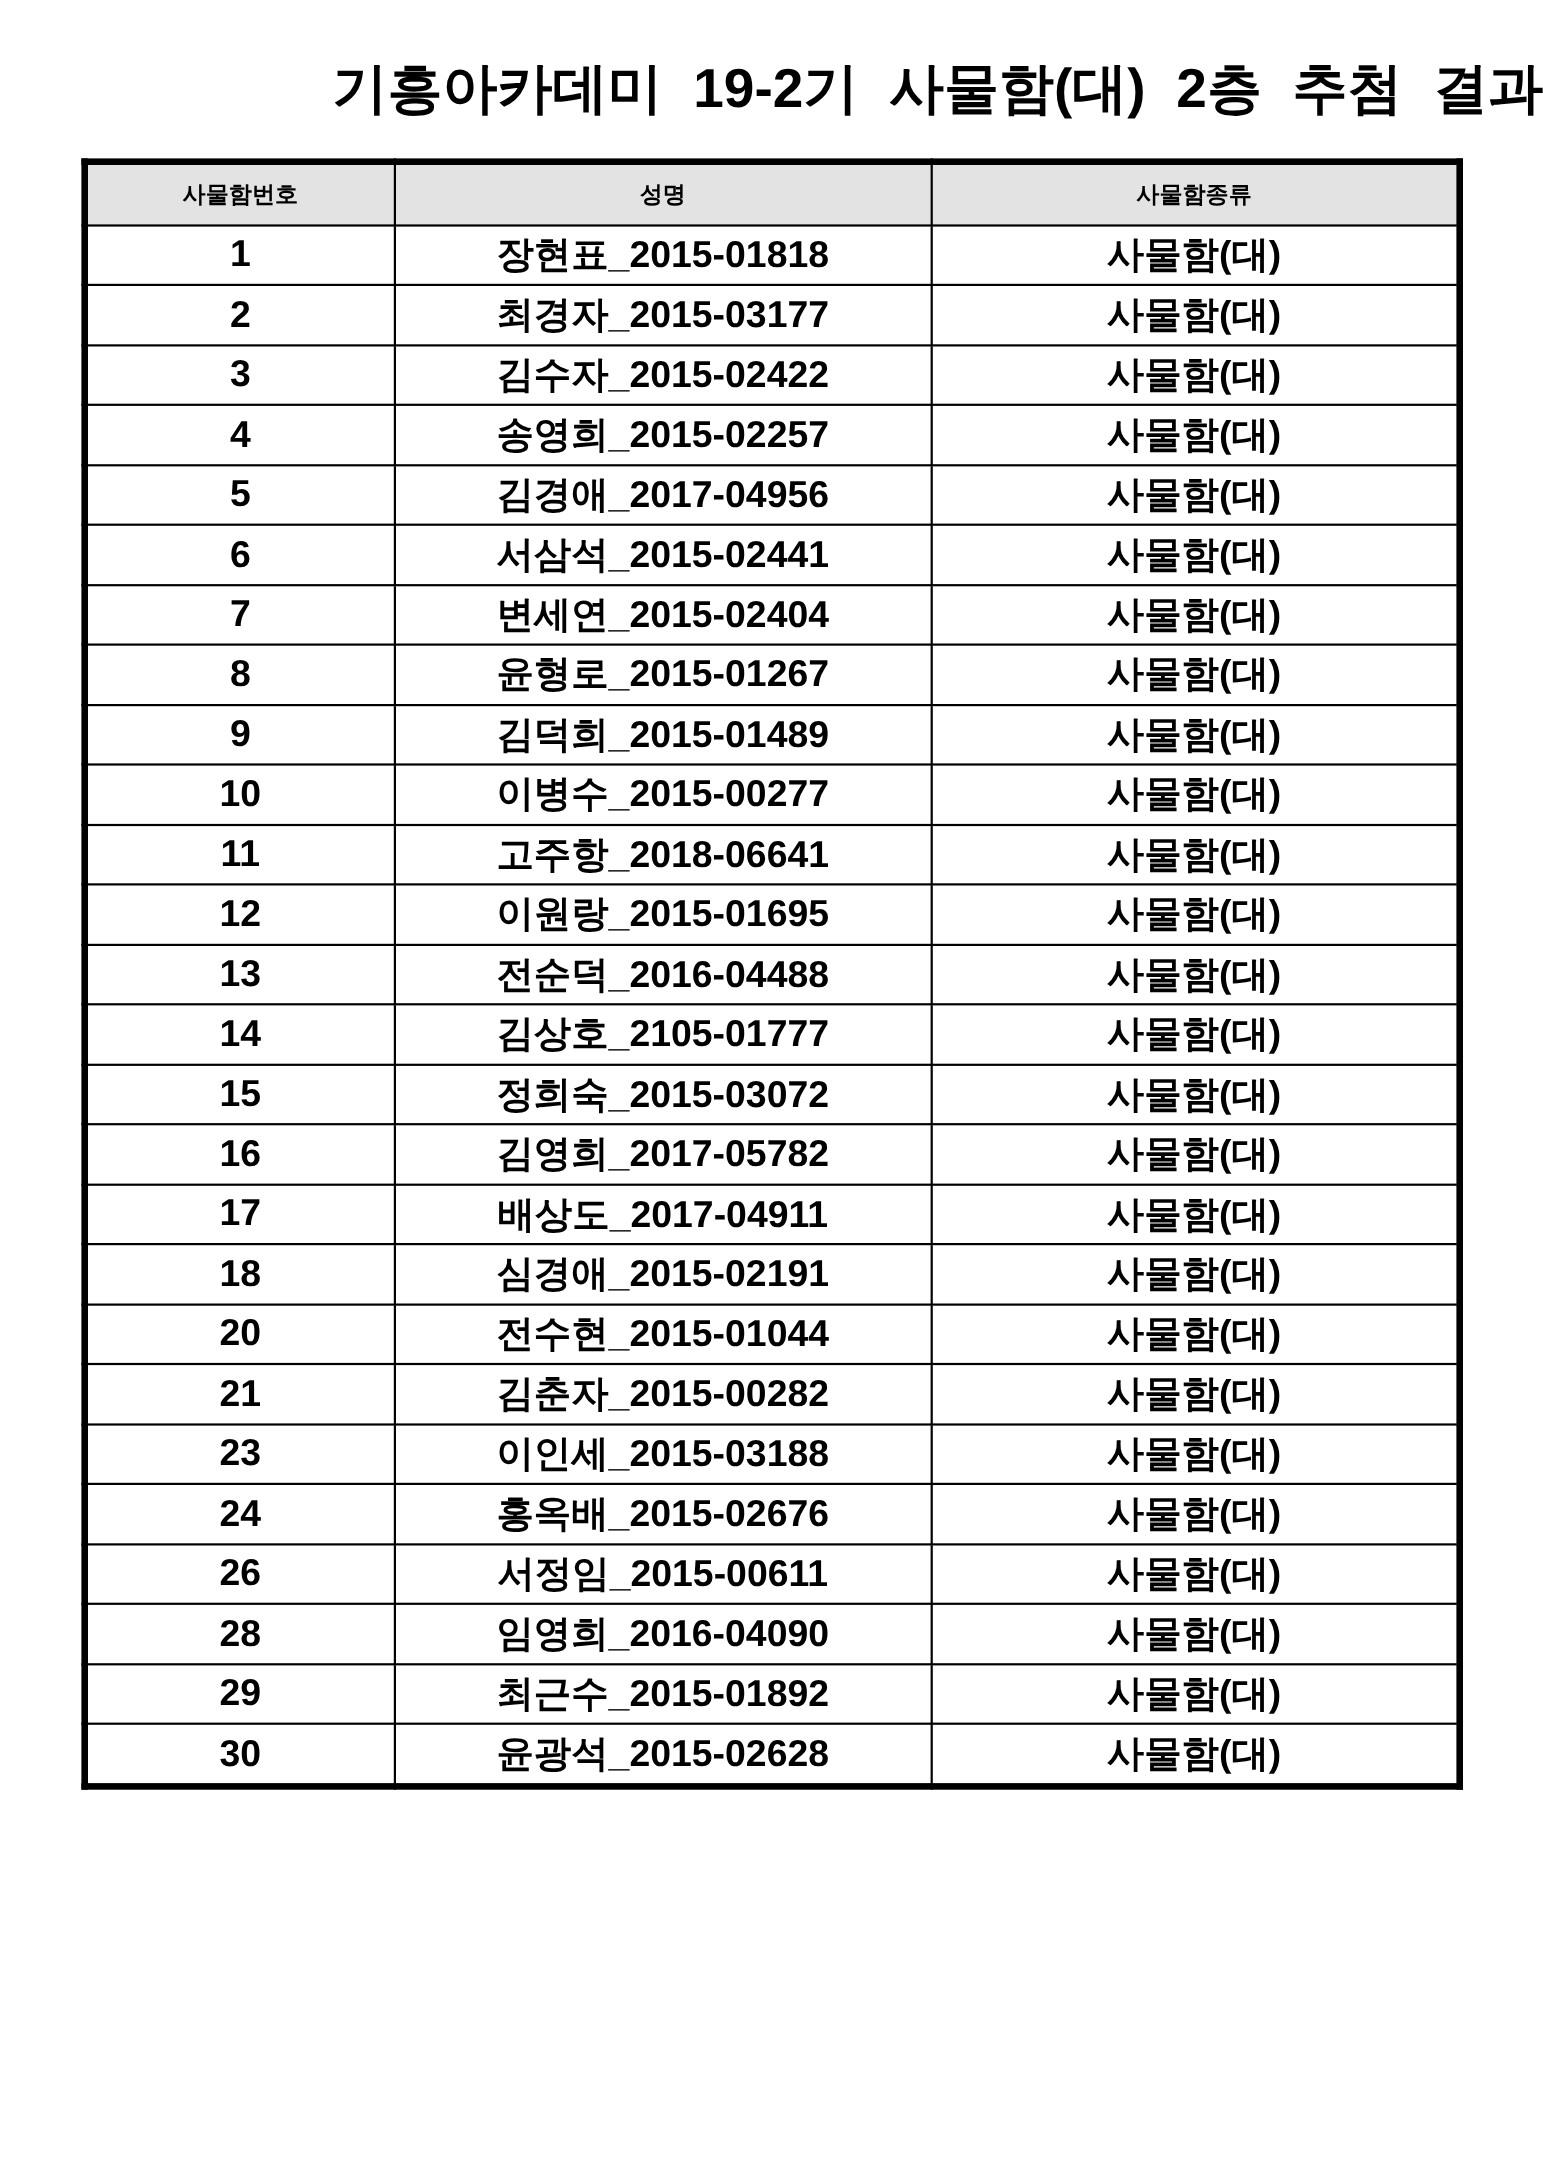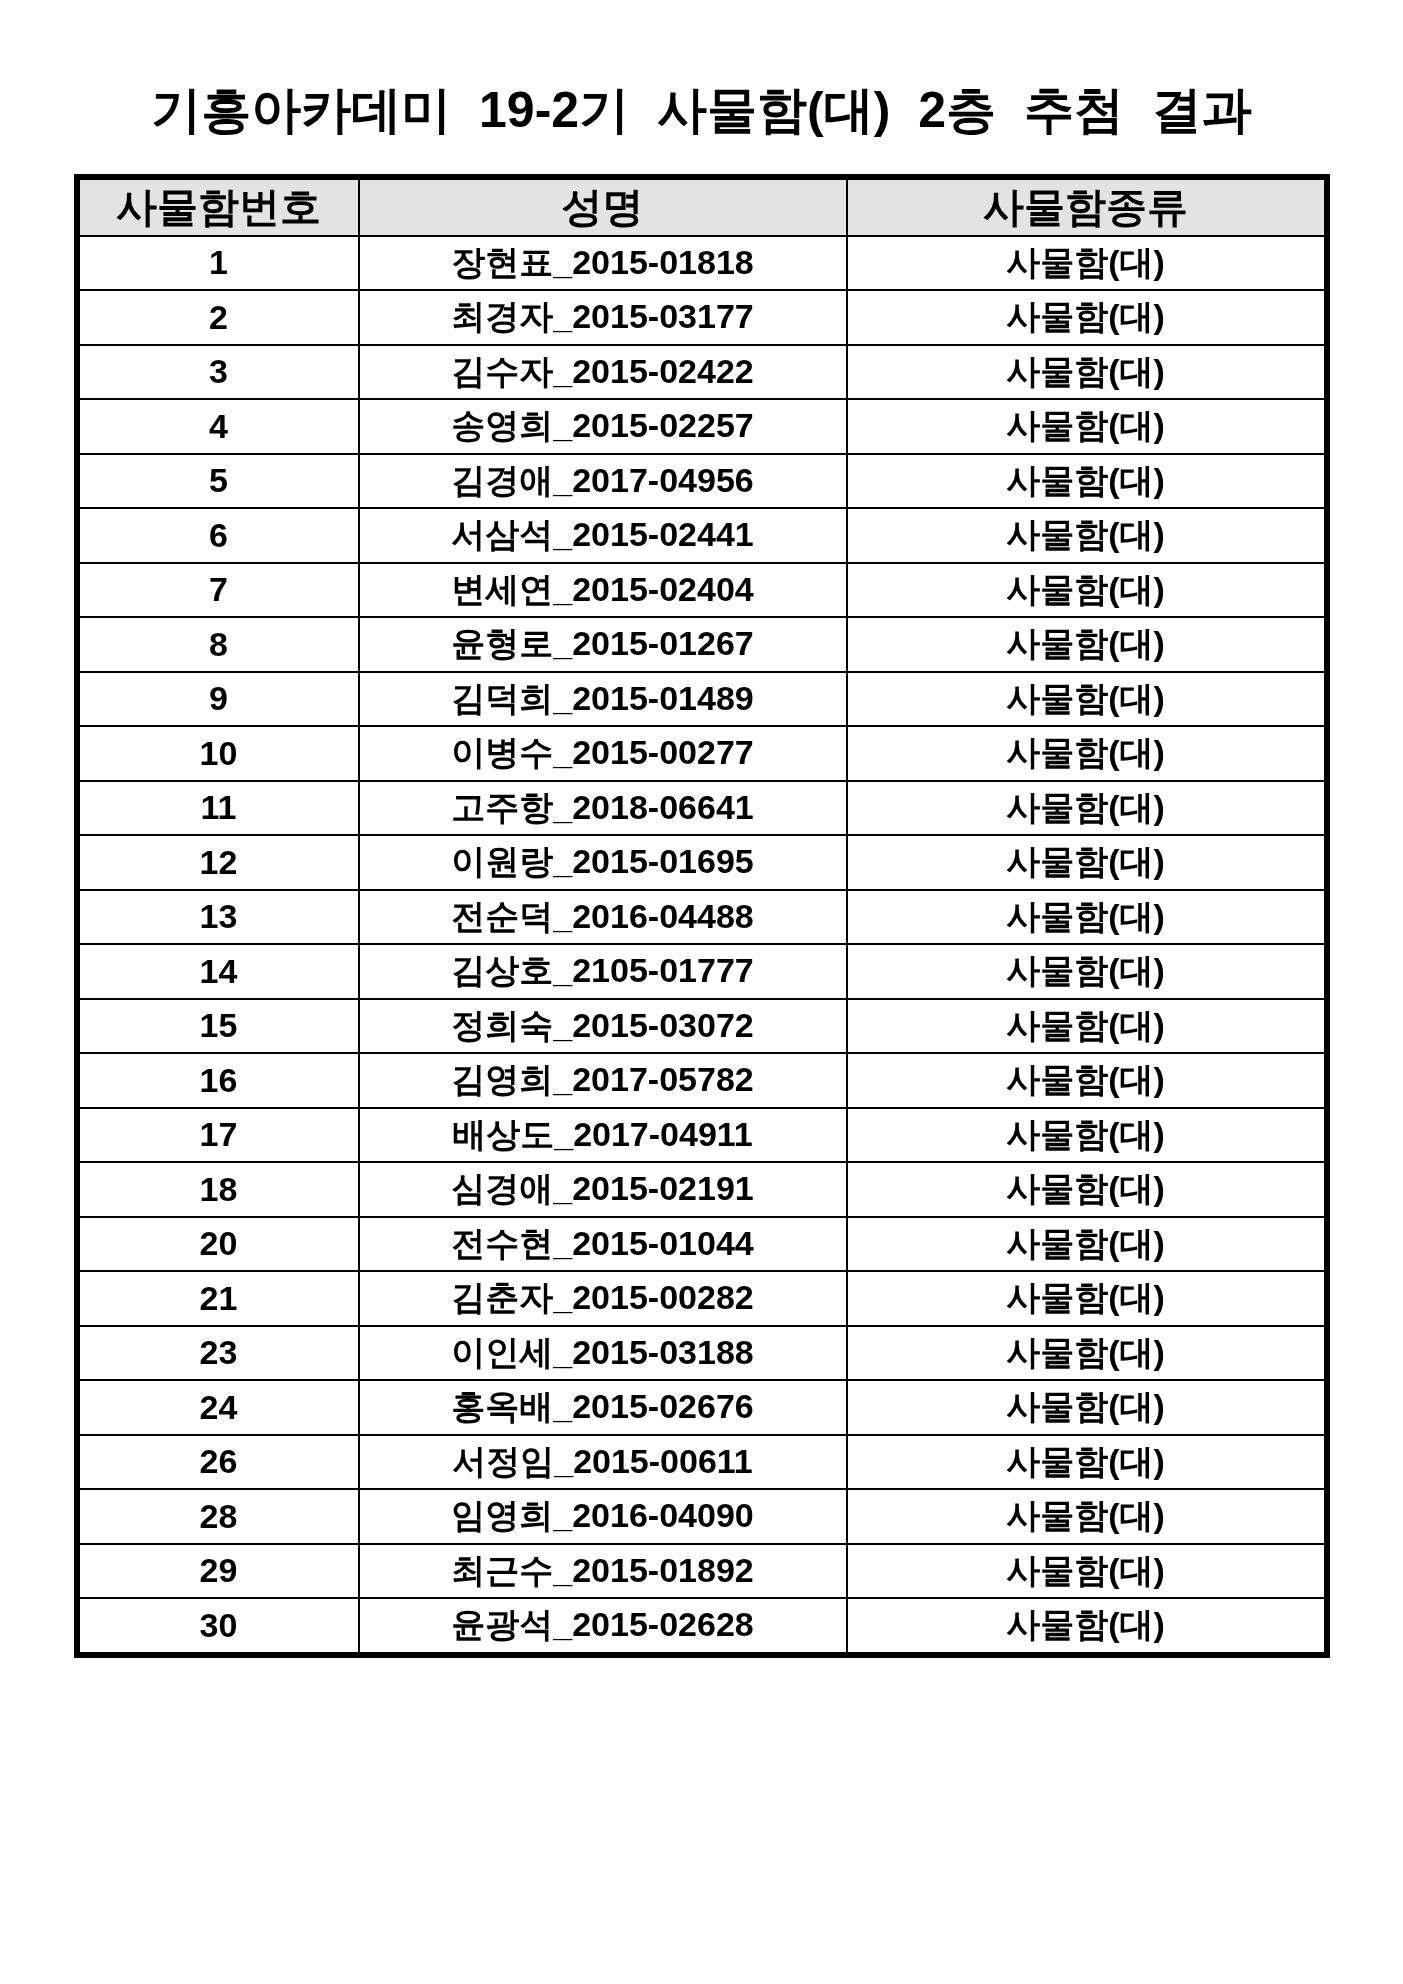--- a/index.html
+++ b/index.html
@@ -14,22 +14,22 @@
     color: #000000;
     -webkit-font-smoothing: antialiased;
   }
   .page {
     width: 1403px;
     height: 1984px;
     background: #ffffff;
     overflow: hidden;
   }
   .doc-title {
-    padding-top: 82px;
-    text-align: center;
+    padding-top: 52px;
+    text-align: right;
     font-size: 50px;
     font-weight: 700;
     letter-spacing: 0px;
     word-spacing: 14px;
     line-height: 1.15;
     color: #000000;
   }
   table.results {
     width: 1250px;
     margin: 34px auto 0 auto;
@@ -37,21 +37,21 @@
     table-layout: fixed;
     border: 6px solid #000000;
   }
   table.results col.c-no   { width: 282px; }
   table.results col.c-name { width: 488px; }
   table.results col.c-type { width: 480px; }
   table.results th {
     background: #e3e3e3;
     border: 2px solid #000000;
     height: 54px;
-    font-size: 41px;
+    font-size: 21px;
     font-weight: 700;
     text-align: center;
     vertical-align: middle;
     padding: 0;
   }
   table.results td {
     background: #ffffff;
     border: 2px solid #000000;
     height: 52.5px;
     font-size: 34px;

